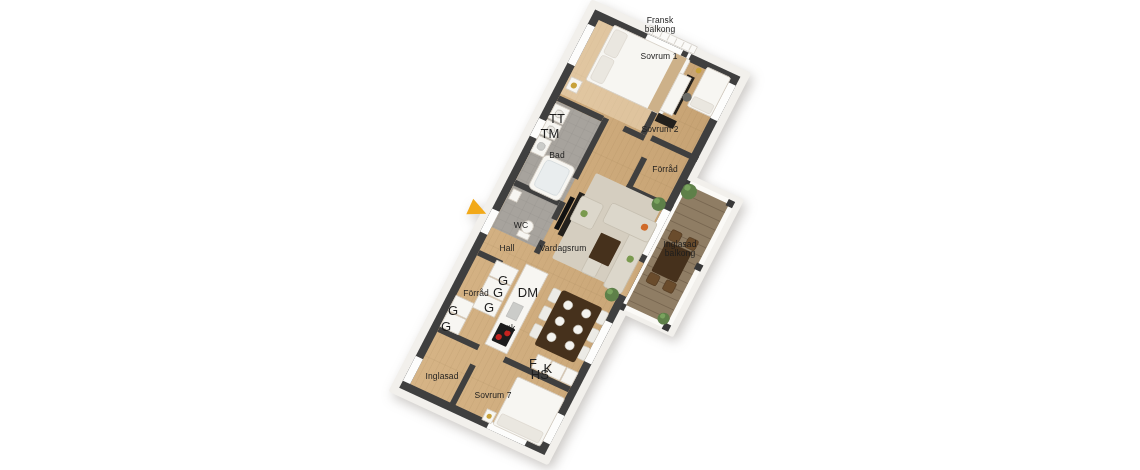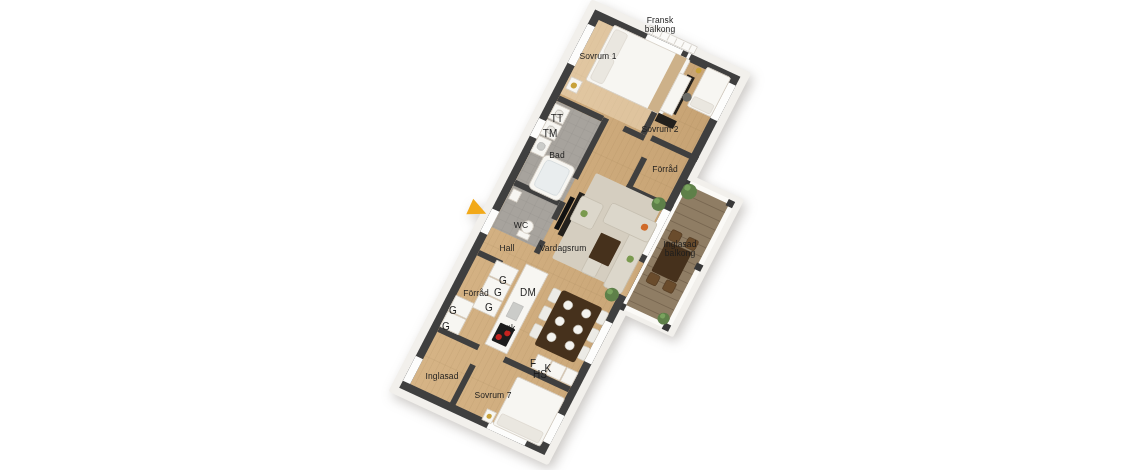--- a/index.html
+++ b/index.html
@@ -35,21 +35,21 @@
   .dark{fill:#23201c;}
   .railing{fill:#fbfaf8;stroke:#d5d1ca;stroke-width:.8;}
   .rail-slat{stroke:#d8d4cd;stroke-width:1;}
   .arrow{fill:var(--arrow);}
   .tubinner{fill:#e9edee;stroke:#ccd4d6;stroke-width:.6;}
   .plate{fill:#f4f3ef;stroke:#d8d5cd;stroke-width:.5;}
   .chairgray{fill:#ecebe6;stroke:#cfccc2;stroke-width:.6;}
   
   .lbl{position:absolute;transform:translate(-50%,-50%);white-space:nowrap;
        font-size:8.5px;line-height:9px;color:var(--label-text);letter-spacing:.1px;}
-  .lbl.sm{font-size:10px;text-align:right;}
+  .lbl.sm{font-size:13px;text-align:right;}
   .lbl.wrap{white-space:normal;width:50px;text-align:center;}
 </style>
 </head>
 <body>
 
 <div id="stage" style="background: rgb(255, 255, 255);">
 
   <svg id="plan-svg" width="1140" height="470" viewBox="0 0 1140 470">
     <defs>
       <linearGradient id="wg" x1="0" y1="0" x2="1" y2="1">
@@ -235,21 +235,21 @@
       </g>
     </g>
 
     <g transform="translate(470,206) rotate(24)">
       <polygon class="arrow" points="0,-8 0,9 18,0.5"></polygon>
     </g>
   </svg>
 
   <div>
     <div class="lbl wrap" style="left:660px;top:25px">Fransk balkong</div>
-    <div class="lbl" style="left:598px;top:56px">Sovrum 1</div>
+    <div class="lbl" style="left:659px;top:56px">Sovrum 1</div>
     <div class="lbl" style="left:660px;top:129px">Sovrum 2</div>
     <div class="lbl" style="left:665px;top:169px">Förråd</div>
     <div class="lbl sm" style="left:557px;top:118px">TT</div>
     <div class="lbl sm" style="left:550px;top:133px">TM</div>
     <div class="lbl" style="left:557px;top:155px">Bad</div>
     <div class="lbl" style="left:521px;top:225px">WC</div>
     <div class="lbl" style="left:507px;top:248px">Hall</div>
     <div class="lbl" style="left:563px;top:248px">Vardagsrum</div>
     <div class="lbl wrap" style="left:680px;top:249px">Inglasad balkong</div>
     <div class="lbl" style="left:476px;top:293px">Förråd</div>

